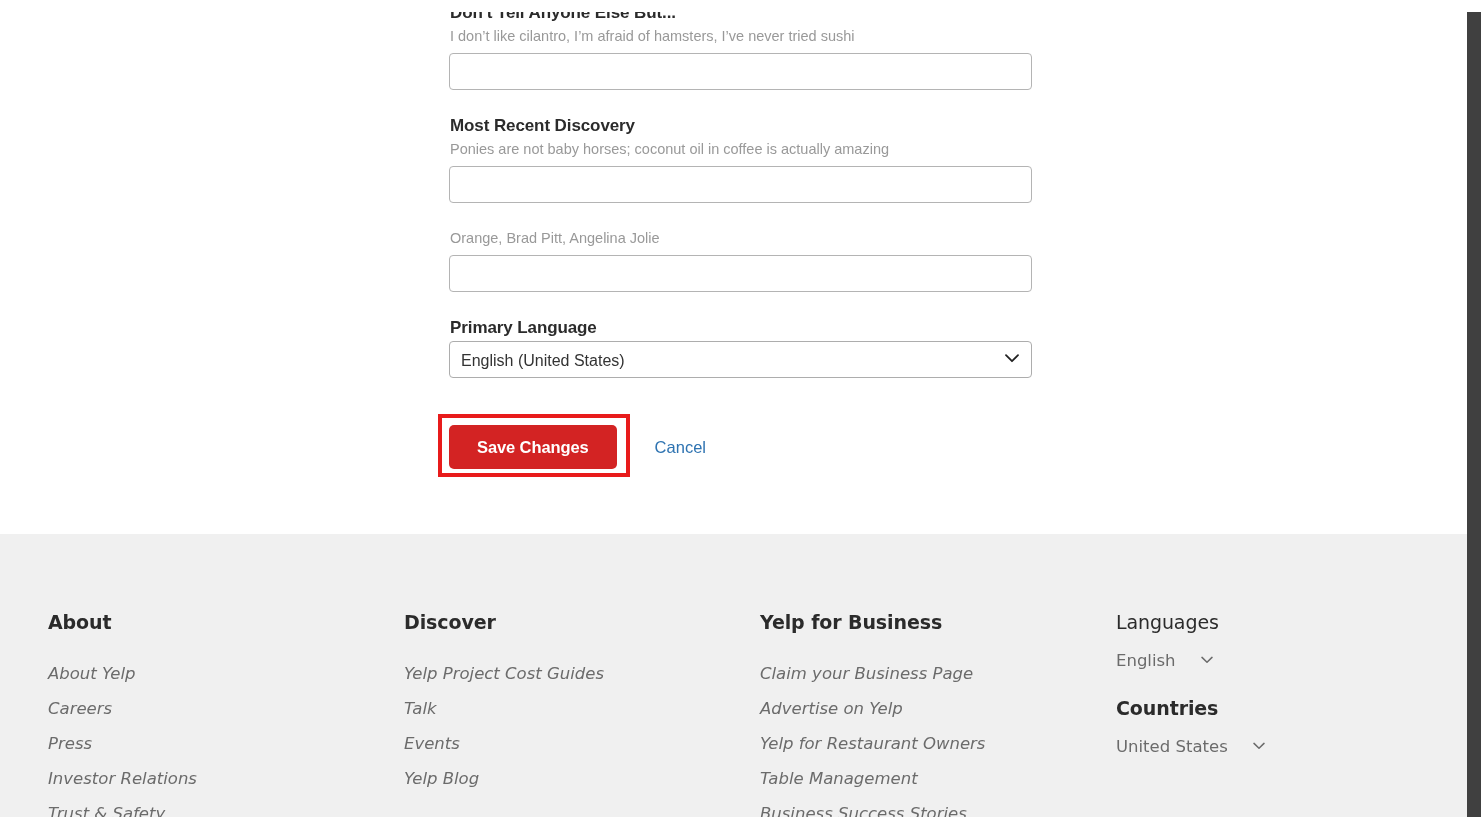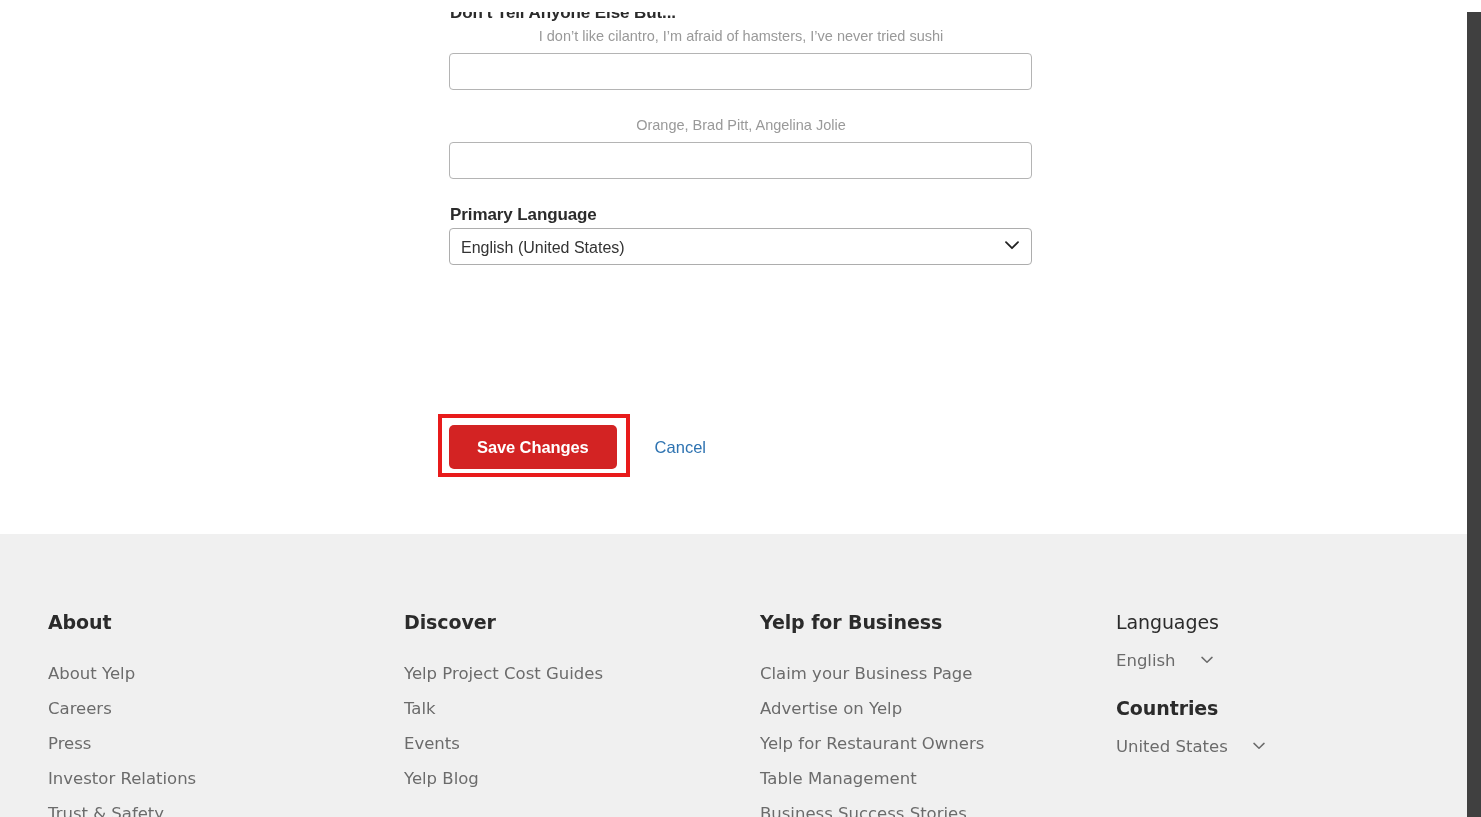--- a/index.html
+++ b/index.html
@@ -50,21 +50,20 @@
     line-height: 22px;
     letter-spacing: -0.1px;
     margin: 0 0 2px 1px;
   }
   .field-hint {
     font-size: 14.5px;
     color: #999999;
     line-height: 20px;
     margin: 0 0 7px 1px;
     font-weight: normal;
-    text-align: center;
   }
   .text-input {
     display: block;
     box-sizing: border-box;
     width: 583px;
     height: 37px;
     border: 1px solid #b4b4b4;
     border-radius: 4px;
     background: #ffffff;
     padding: 6px 10px;
@@ -188,20 +187,21 @@
     letter-spacing: -0.1px;
   }
   .footer-link {
     display: block;
     font-size: 16.5px;
     color: #6b6b6b;
     line-height: 35px;
     text-decoration: none;
     cursor: pointer;
     white-space: nowrap;
+    font-style: italic;
   }
   .footer-select-row {
     display: flex;
     align-items: center;
     font-size: 16.5px;
     color: #6b6b6b;
     line-height: 35px;
     cursor: pointer;
     white-space: nowrap;
     gap: 16px;
@@ -236,20 +236,25 @@
 
   <div id="main">
     <div class="form-col">
 
       <div class="field-group">
         <div class="field-label">Don't Tell Anyone Else But...</div>
         <div class="field-hint">I don’t like cilantro, I’m afraid of hamsters, I’ve never tried sushi</div>
         <input class="text-input" type="text" value="" style="">
       </div>
 
+      <div class="field-group">
+        <div class="field-label">Most Recent Discovery</div>
+        <div class="field-hint">Ponies are not baby horses; coconut oil in coffee is actually amazing</div>
+        <input class="text-input" type="text" value="" style="">
+      </div>
 
       <div class="field-group">
         <div class="field-hint">Orange, Brad Pitt, Angelina Jolie</div>
         <input class="text-input" type="text" value="" style="">
       </div>
 
       <div class="field-group">
         <div class="field-label">Primary Language</div>
         <div class="select-wrap">
           <select class="select-input">

